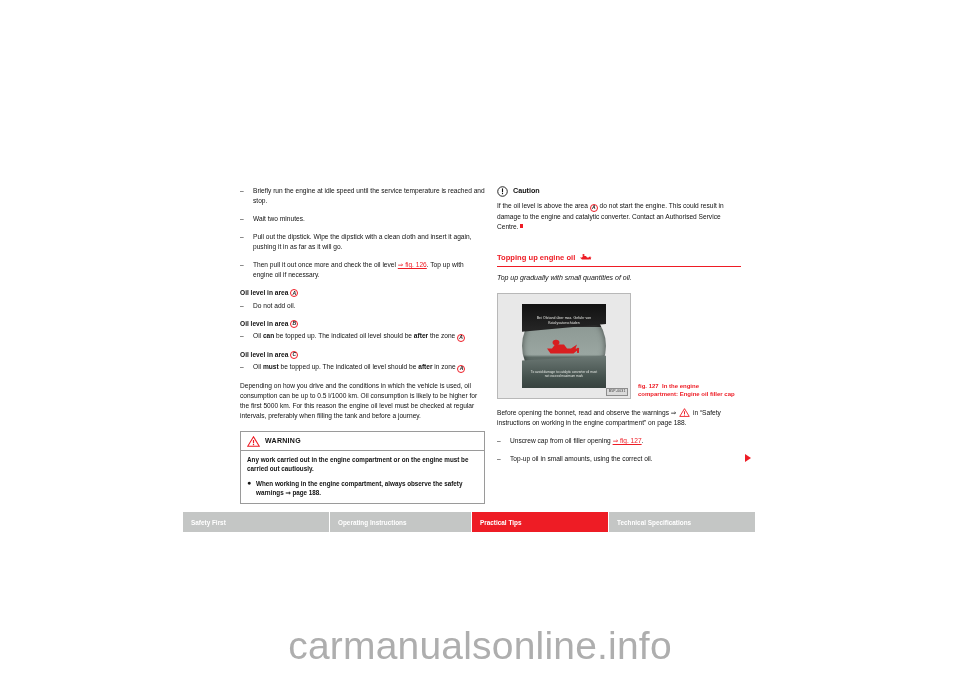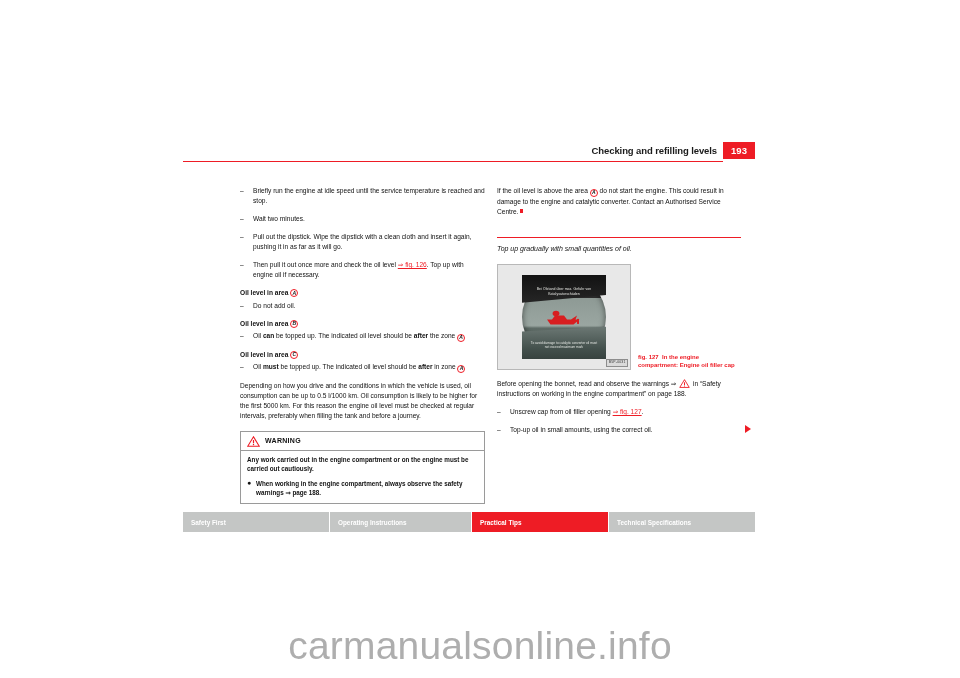--- a/index.html
+++ b/index.html
@@ -327,25 +327,20 @@
     color: #aeaeae;
     letter-spacing: 0.2px;
     font-family: "Liberation Sans", sans-serif;
   }
 </style>
 </head>
 <body>
 
 <div class="page">
 
-  <div class="header">
-    <div class="header-title">Checking and refilling levels</div>
-    <div class="header-pageno">193</div>
-    <div class="header-rule"></div>
-  </div>
 
   <div class="col-left">
 
     <div class="dash-item">
       <span class="dash">–</span>
       <span>Briefly run the engine at idle speed until the service temperature is reached and stop.</span>
     </div>
     <div class="dash-item">
       <span class="dash">–</span>
       <span>Wait two minutes.</span>
@@ -402,25 +397,41 @@
         <div class="warn-bullet">
           <span class="bdot">●</span>
           <span>When working in the engine compartment, always observe the safety warnings ⇒ page 188.</span>
         </div>
       </div>
     </div>
   </div>
 
   <div class="col-right">
 
+    <div class="caution-head">
+      <svg width="11" height="11" viewBox="0 0 12 12">
+        <circle cx="6" cy="6" r="5.2" fill="#ffffff" stroke="#111111" stroke-width="1"></circle>
+        <rect x="5.4" y="2.6" width="1.2" height="4.2" fill="#111111"></rect>
+        <rect x="5.4" y="7.6" width="1.2" height="1.3" fill="#111111"></rect>
+      </svg>
+      <span class="caution-title">Caution</span>
+    </div>
     <div class="caution-body">
       <span>If the oil level is above the area </span><span class="circ">A</span><span> do not start the engine. This could result in damage to the engine and catalytic converter. Contact an Authorised Service Centre.</span><span class="endmark"></span>
     </div>
 
     <div class="section">
+      <div class="section-title">
+        <span>Topping up engine oil</span>
+        <svg width="13" height="8" viewBox="0 0 26 16">
+          <path d="M2 9 h4 l2 -3 h6 l2 3 h3 l4 -3 -1 3 3 0 -4 4 h-15 z" fill="#ee1c25"></path>
+          <circle cx="9" cy="4" r="2.2" fill="#ee1c25"></circle>
+          <rect x="22" y="9" width="1.6" height="4" fill="#ee1c25"></rect>
+        </svg>
+      </div>
       <div class="section-rule"></div>
       <div class="section-intro">Top up gradually with small quantities of oil.</div>
 
       <div class="figure-wrap">
         <div class="figure-img">
           <div class="cap-circle">
             <div class="cap-band-top"></div>
             <div class="cap-band-bottom"></div>
             <div class="cap-text-top">Bei Ölstand über max. Gefahr von Katalysatorschäden</div>
             <svg class="cap-oil-icon" viewBox="0 0 40 20">

